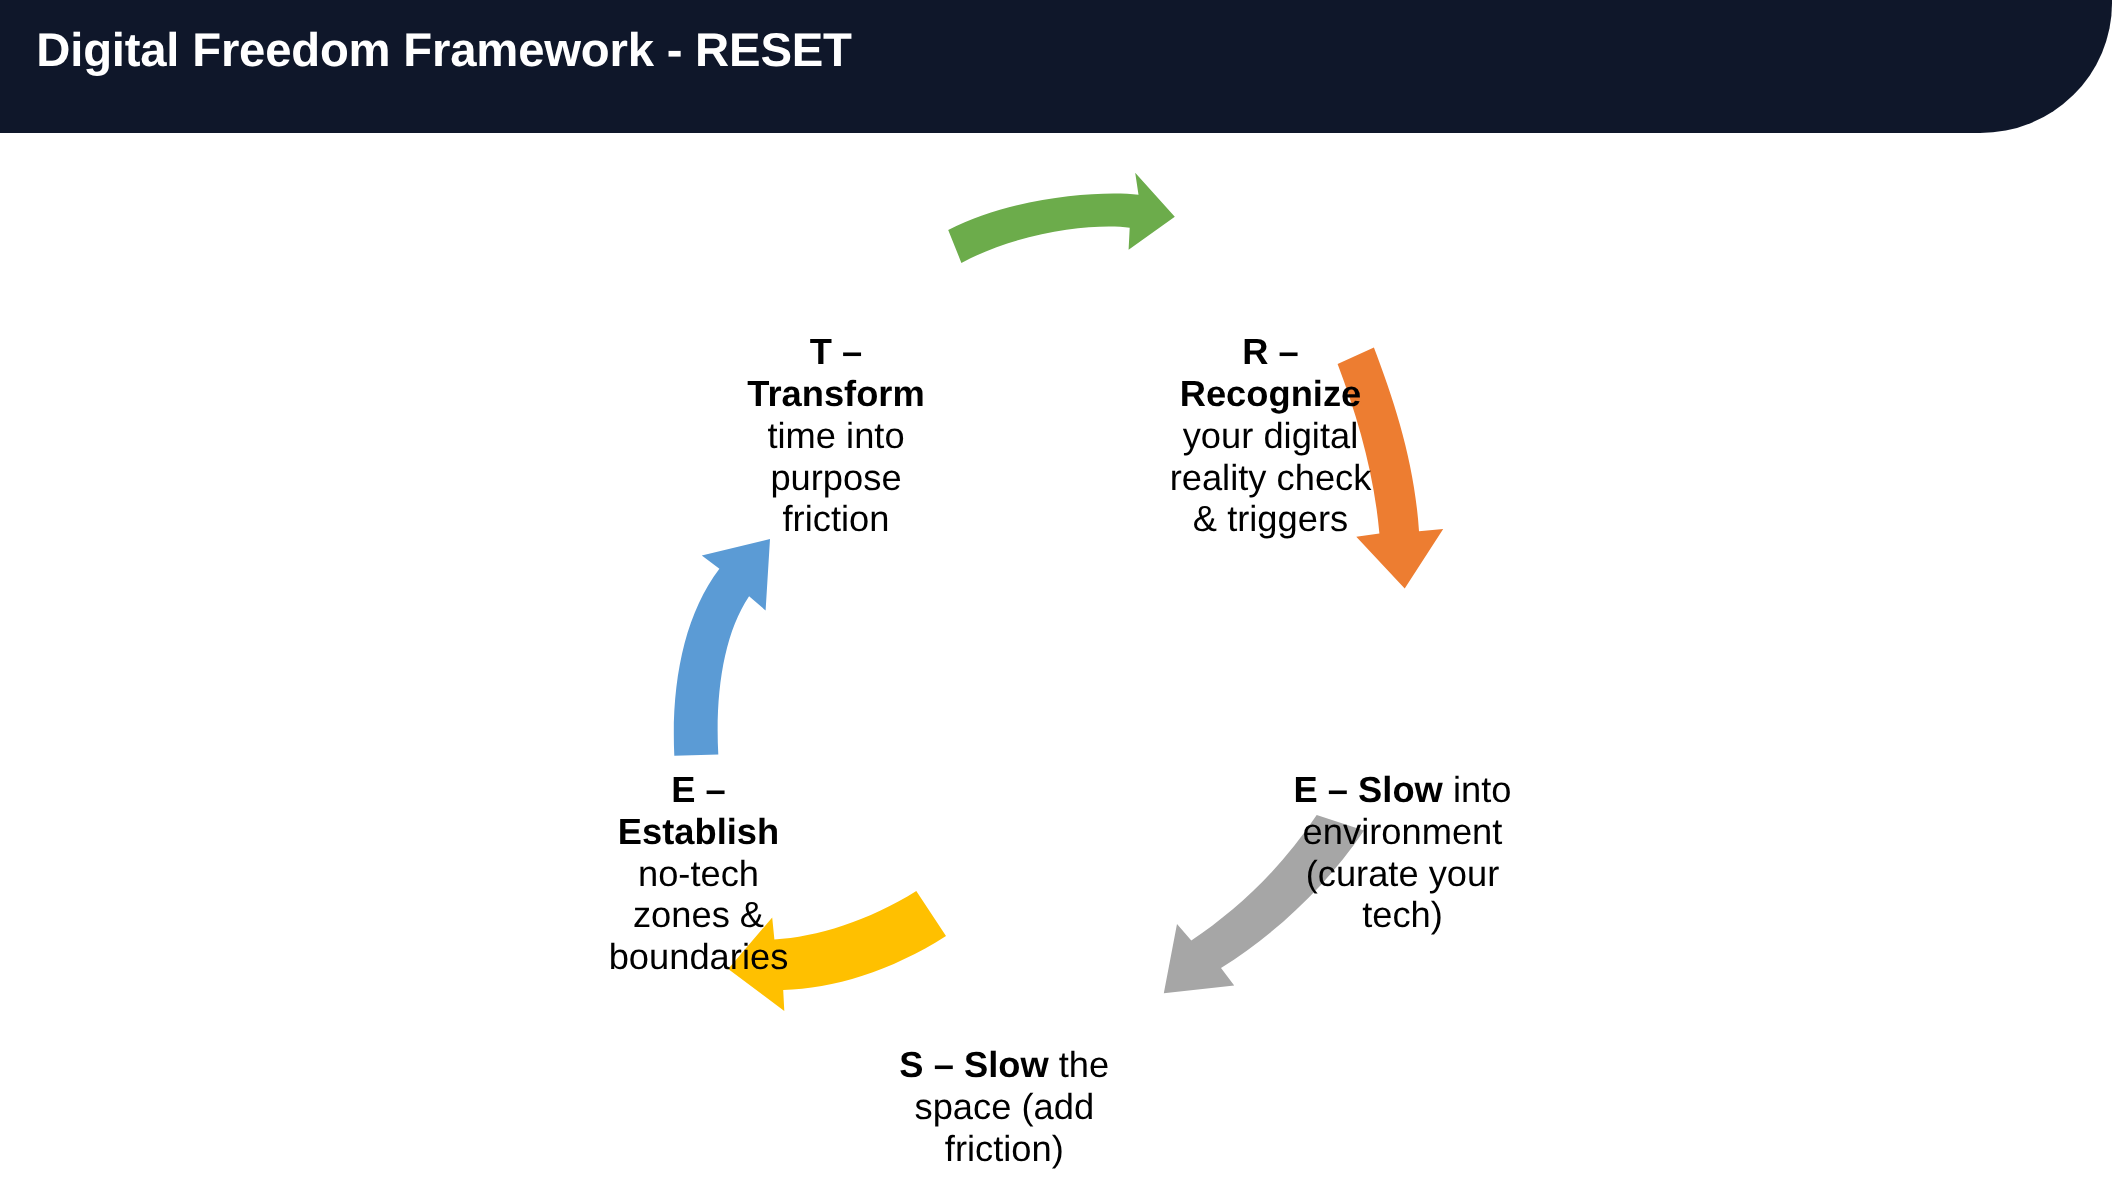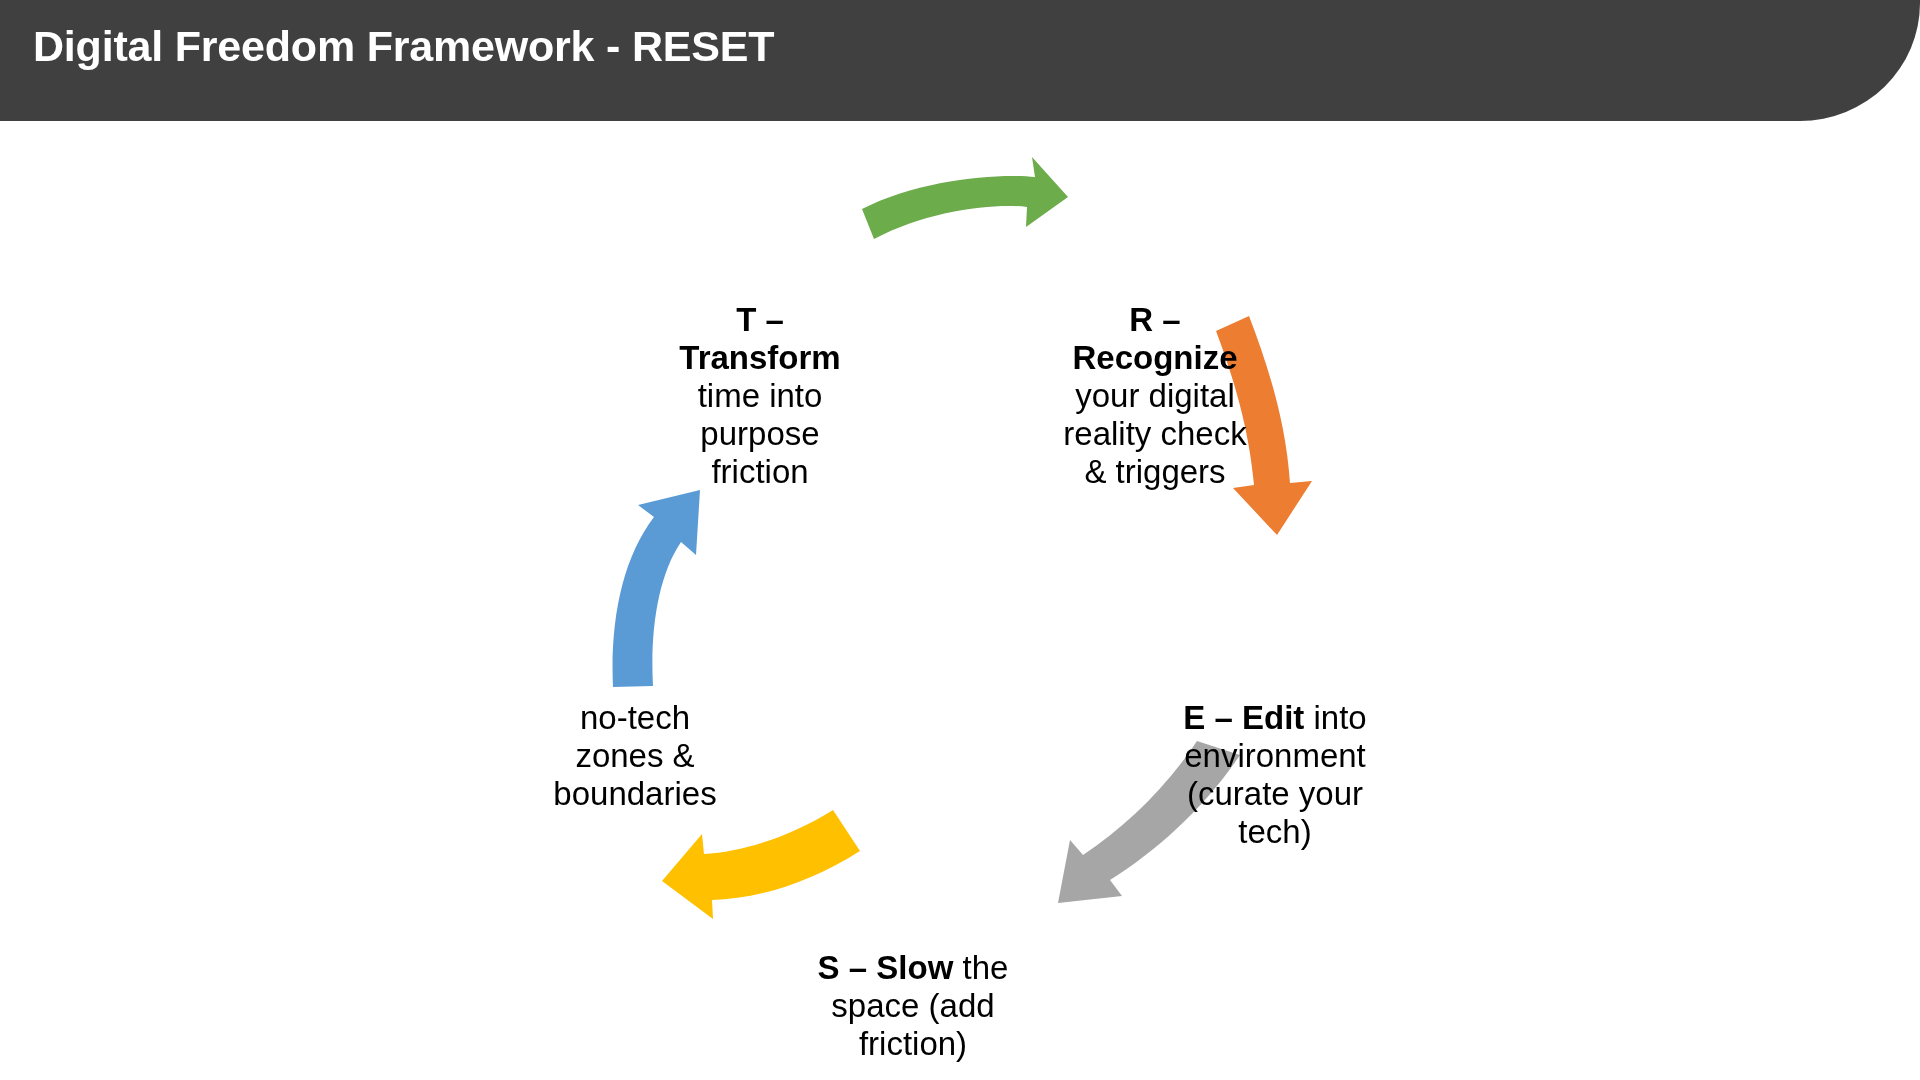--- a/index.html
+++ b/index.html
@@ -15,21 +15,21 @@
     font-family: "Liberation Sans", sans-serif;
   }
 
   
   #header-banner {
     position: absolute;
     left: 0;
     top: 0;
     width: 1920px;
     height: 121px;
-    background: #404040;
+    background: #0f172a;
     border-bottom-right-radius: 120px 118px;
   }
   #header-title {
     position: absolute;
     left: 33px;
     top: 22px;
     font-size: 43px;
     font-weight: bold;
     color: #ffffff;
     letter-spacing: -0.2px;
@@ -164,31 +164,32 @@
 
   <div class="node-text" id="node-recognize">
     <div><b>R –</b></div>
     <div><b>Recognize</b></div>
     <div>your digital</div>
     <div>reality check</div>
     <div>&amp; triggers</div>
   </div>
 
   <div class="node-text" id="node-edit">
-    <div><b>E – Edit</b><span> into</span></div>
+    <div><b>E – Slow</b><span> into</span></div>
     <div>environment</div>
     <div>(curate your</div>
     <div>tech)</div>
   </div>
 
   <div class="node-text" id="node-slow">
     <div><b>S – Slow</b><span> the</span></div>
     <div>space (add</div>
     <div>friction)</div>
   </div>
 
   <div class="node-text" id="node-establish">
+    <div><b>E – Establish</b></div>
     <div>no-tech</div>
     <div>zones &amp;</div>
     <div>boundaries</div>
   </div>
 
 </div>
 
 </body></html>

